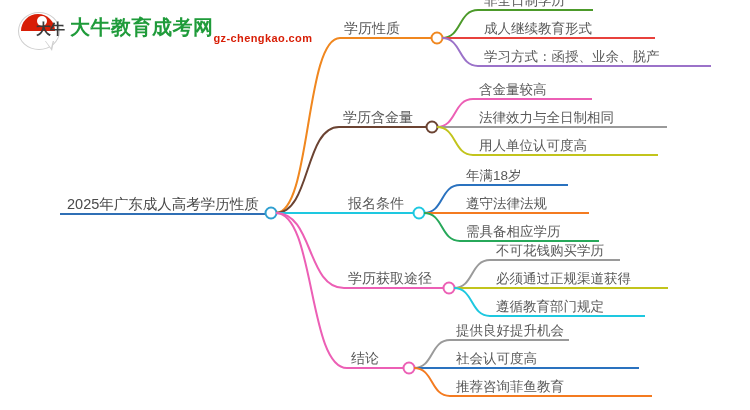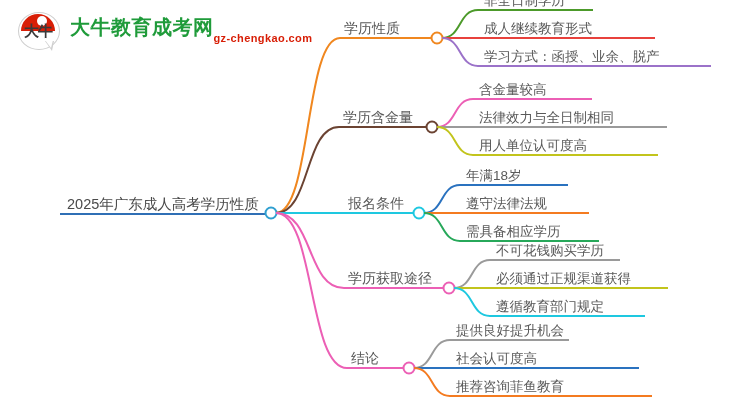--- a/index.html
+++ b/index.html
@@ -66,30 +66,31 @@
   }
   #logo-mark .red-dot {
     position: absolute;
     left: 19px; top: 6px;
     width: 10px; height: 10px;
     border-radius: 50%;
     background: #ffffff;
   }
   #logo-mark .mark-text {
     position: absolute;
-    left: 0; top: 2px;
+    left: 12px; top: 2px;
     width: 40px; height: 36px;
     display: flex;
     align-items: center;
     justify-content: center;
     font-size: 15px;
     font-weight: bold;
     color: #3a3a3a;
     letter-spacing: -1px;
     line-height: 1;
+    font-family: Liberation Mono, monospace;
   }
   #logo-text {
     display: flex;
     justify-content: center;
     line-height: 1.05;
   }
   #logo-title {
     font-size: 20px;
     font-weight: bold;
     color: #1f9b3a;

